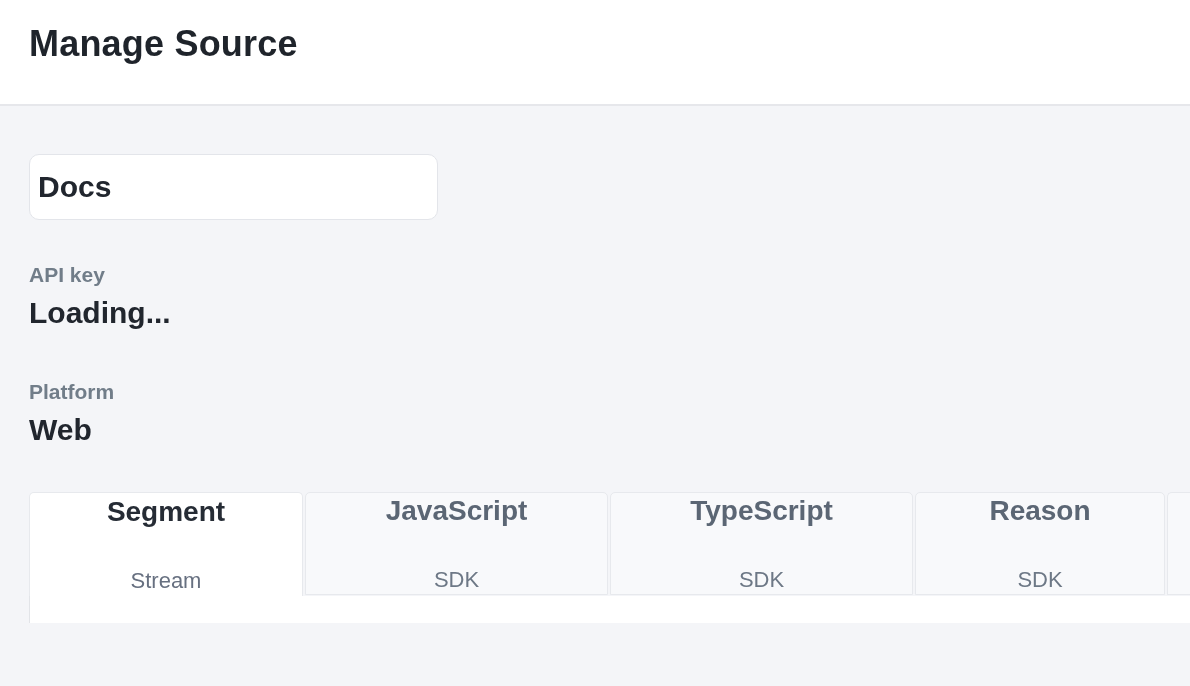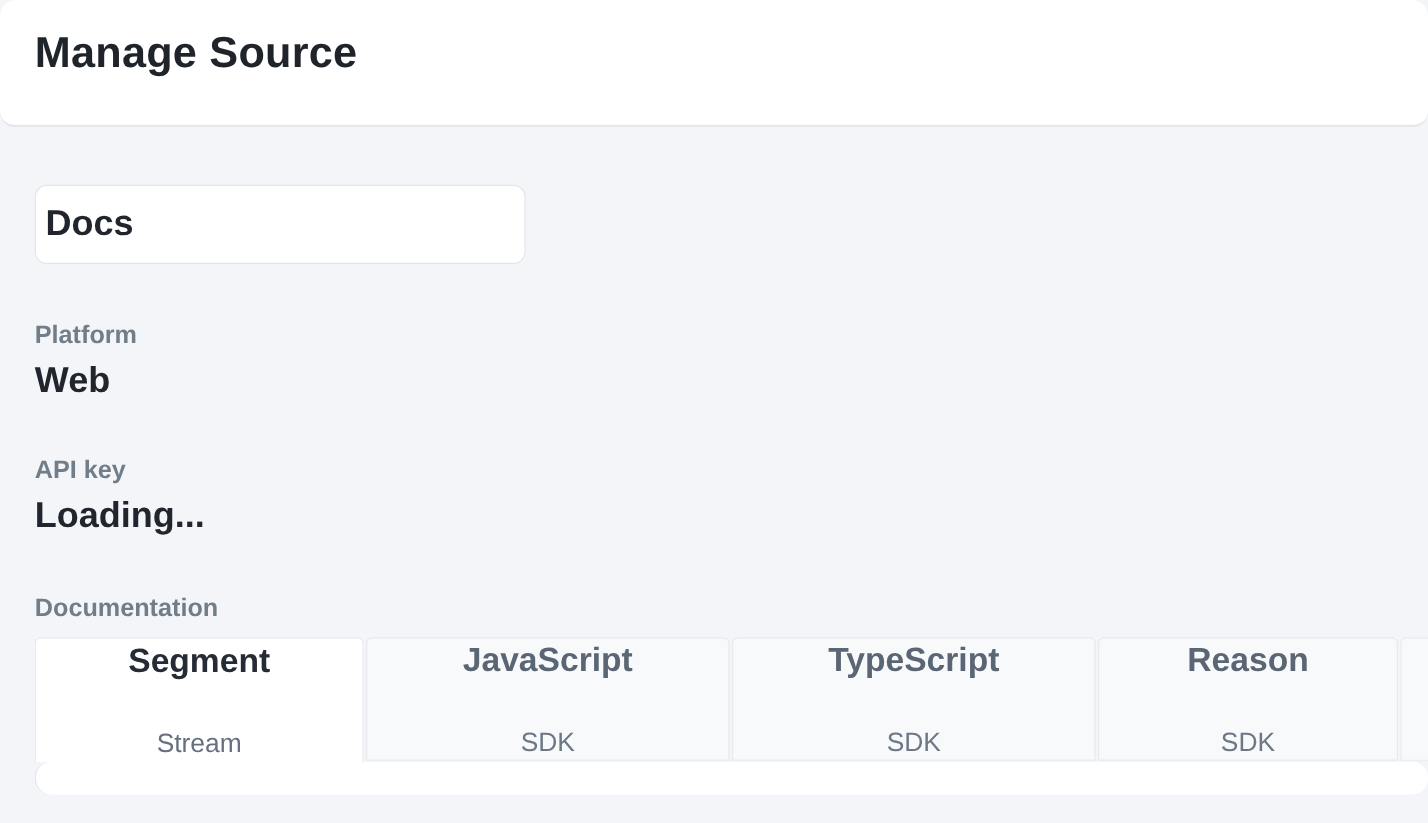--- a/index.html
+++ b/index.html
@@ -1,15 +1,15 @@
 <!DOCTYPE html>
 <html><head>
 <meta charset="utf-8">
 <style>
-  * { box-sizing: border-box; margin: 0; padding: 0; border-radius: 13px; }
+  * { box-sizing: border-box; margin: 0; padding: 0; }
   html, body { width: 1190px; height: 686px; overflow: hidden; }
   body {
     font-family: "Liberation Sans", sans-serif;
     background: #f4f5f8;
     color: #21262e;
   }
   .header {
     background: #ffffff;
     height: 106px;
     border-bottom: 2px solid #e6e7eb;
@@ -123,32 +123,31 @@
 <div class="header">
   <h1 class="page-title">Manage Source</h1>
 </div>
 
 <div class="content">
 
   <div class="field field-name">
     <input class="name-input" type="text" value="Docs" style="">
   </div>
 
+  <div class="field field-apikey">
+    <div class="field-label">API key</div>
+    <div class="field-value">Loading...</div>
+  </div>
+
   <div class="field field-platform">
     <div class="field-label">Platform</div>
     <div class="field-value">Web</div>
   </div>
 
-  <div class="field field-apikey">
-    <div class="field-label">API key</div>
-    <div class="field-value">Loading...</div>
-  </div>
-
   <div class="field field-docs">
-    <div class="field-label">Documentation</div>
 
     <div class="tabs-row">
       <div class="tab active tab-w-segment">
         <div class="tab-title">Segment</div>
         <div class="tab-subtitle">Stream</div>
       </div>
       <div class="tab tab-w-javascript">
         <div class="tab-title">JavaScript</div>
         <div class="tab-subtitle">SDK</div>
       </div>

